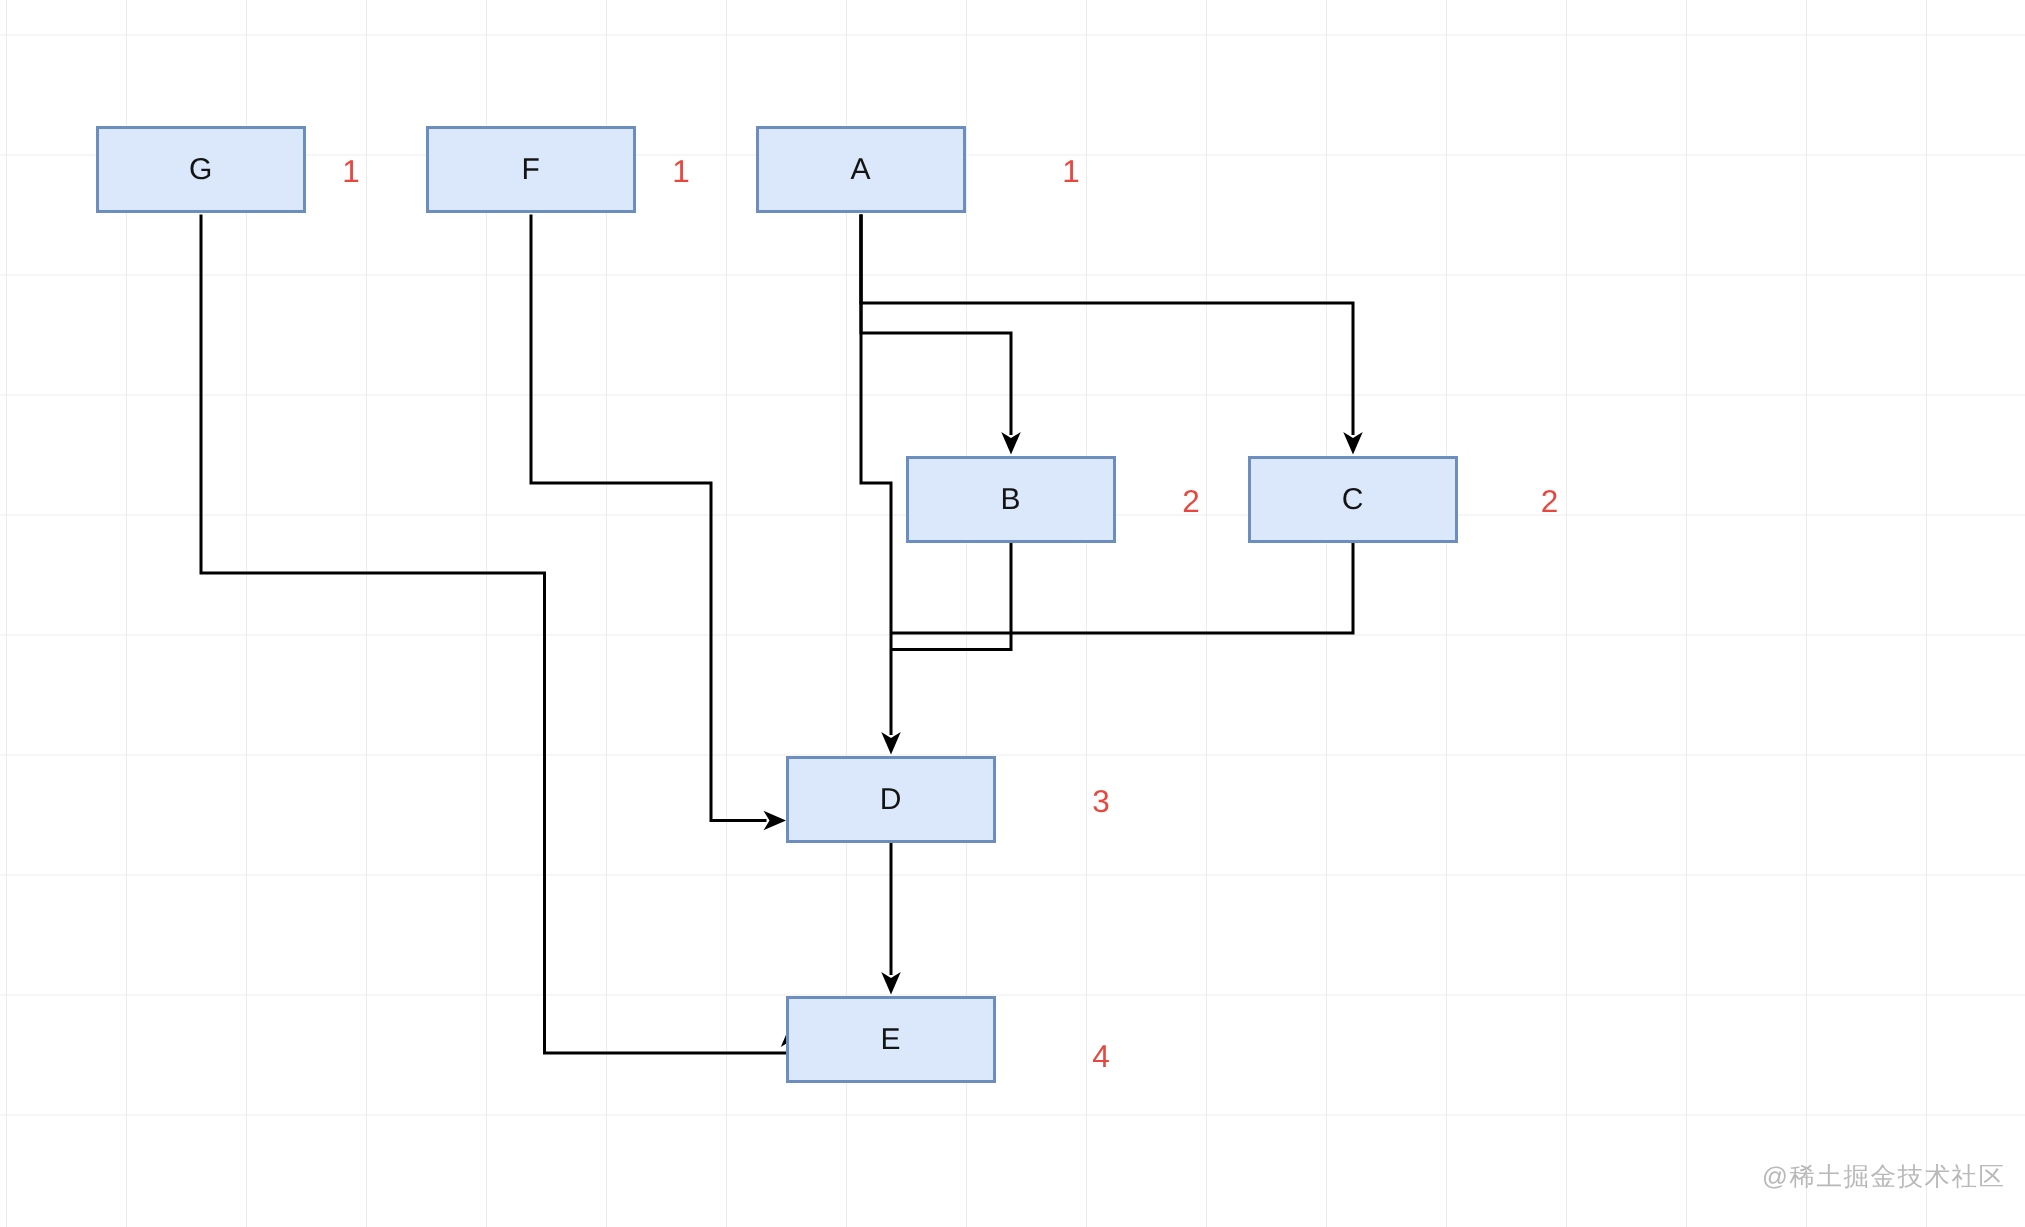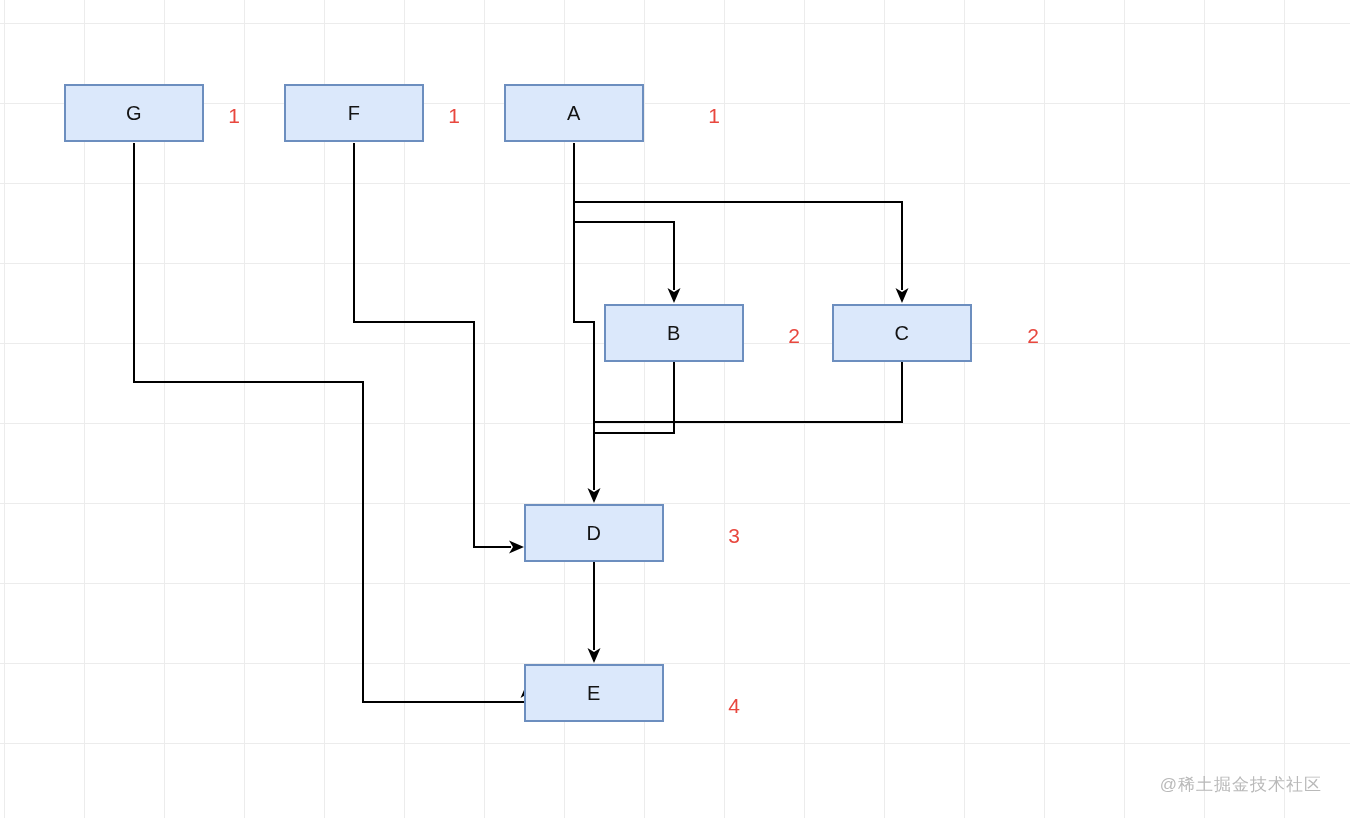--- a/index.html
+++ b/index.html
@@ -46,21 +46,21 @@
     letter-spacing: 0.5px;
   }
   .level-label {
     position: absolute;
     transform: translate(-50%, -50%);
     font-size: 21px;
     line-height: 1;
   }
   .watermark {
     position: absolute;
-    right: 28px;
+    right: 13px;
     top: 773px;
     font-size: 17px;
     color: #b9b9b9;
     letter-spacing: 1px;
     user-select: none;
   }
 </style>
 </head>
 <body>
 

